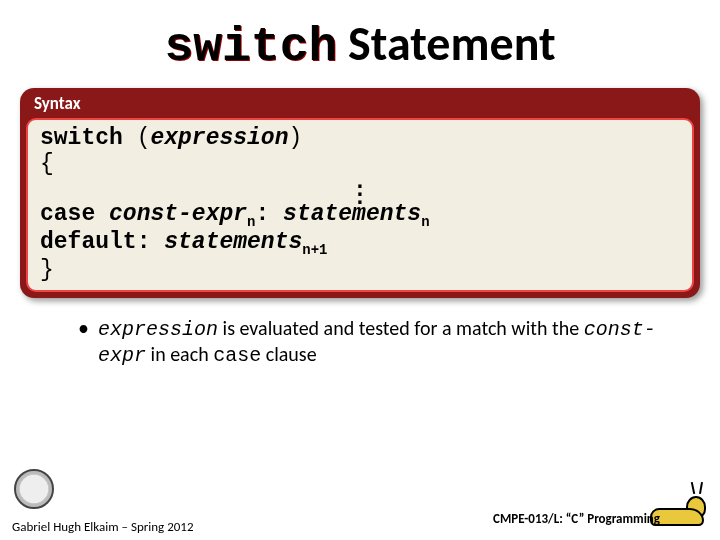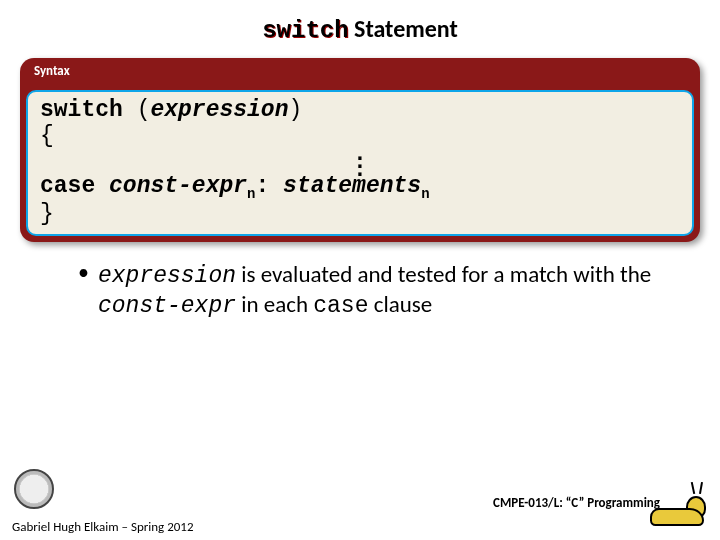--- a/index.html
+++ b/index.html
@@ -6,62 +6,62 @@
   body {
     width: 720px;
     height: 540px;
     background: #ffffff;
     font-family: Calibri, Arial, sans-serif;
     position: relative;
     overflow: hidden;
   }
   .title {
     text-align: center;
-    font-size: 24px;
+    font-size: 48px;
     font-weight: bold;
     color: #000;
     padding: 14px 0 8px 0;
   }
   .title .kw { font-family: "Courier New", monospace; }
   .title .kw .letter { text-shadow: 1px 1px 0 #900; }
   .syntax-box {
     margin: 6px 20px 0 20px;
     background: #8a1818;
     border-radius: 14px;
     box-shadow: 3px 3px 6px rgba(0,0,0,.4);
     overflow: hidden;
   }
   .syntax-label {
     color: #fff;
     font-weight: bold;
-    font-size: 13px;
-    padding: 5px 14px 12px 14px;
+    font-size: 17px;
+    padding: 5px 14px 4px 14px;
   }
   .code-panel {
     background: #f2eee2;
-    border: 2px solid #0ea5e9;
+    border: 2px solid #ef4444;
     border-radius: 10px;
     margin: 0 6px 6px 6px;
     padding: 6px 12px 6px 12px;
     font-family: "Courier New", monospace;
     font-size: 23px;
     line-height: 1.12;
     color: #000;
   }
   .code-panel .kw { font-weight: bold; }
   .code-panel .ital { font-style: italic; font-weight: bold; }
   .code-panel .sub { font-size: 14px; vertical-align: sub; font-weight: bold; }
   .dots-row {
     text-align: center;
     line-height: 0.35;
     font-weight: bold;
   }
   .bullets {
     margin: 18px 50px 0 78px;
-    font-size: 23px;
+    font-size: 20px;
     line-height: 1.22;
     color: #000;
   }
   .bullets li {
     list-style: none;
     position: relative;
     padding-left: 20px;
     margin-bottom: 4px;
   }
   .bullets li::before {
@@ -133,20 +133,21 @@
   <span> <span>Statement</span></span>
 </div>
 
 <div class="syntax-box">
   <div class="syntax-label">Syntax</div>
   <div class="code-panel">
     <div><span class="kw">switch</span><span> (</span><span class="ital">expression</span><span>)</span></div>
     <div>{</div>
     <div class="dots-row"><span>.</span><br><span>.</span><br><span>.</span></div>
     <div><span>   </span><span class="kw">case</span><span> </span><span class="ital">const-expr</span><span class="sub">n</span><span class="kw">:</span><span> </span><span class="ital">statements</span><span class="sub">n</span></div>
+    <div><span>   </span><span class="kw">default</span><span class="kw">:</span><span> </span><span class="ital">statements</span><span class="sub">n+1</span></div>
     <div>}</div>
   </div>
 </div>
 
 <ul class="bullets">
   <li>
     <span class="mono ital">expression</span><span> is evaluated and tested for a match with the </span><span class="mono ital">const-expr</span><span> in each </span><span class="mono">case</span><span> clause</span>
   </li>
 </ul>
 
@@ -158,14 +159,14 @@
     </div>
   </div>
   <div style="display:flex;flex-direction:column;align-items:flex-end;">
     <div class="slug">
       <div class="ant1"></div>
         <div class="ant2"></div>
       <div class="head"></div>
         <div class="body"></div>
     </div>
   </div>
-  <span class="footer-right" style="position:absolute;right:8px;bottom:20px;">CMPE-013/L: “C” Programming</span>
+  <span class="footer-right" style="position:absolute;right:8px;bottom:4px;">CMPE-013/L: “C” Programming</span>
 </div>
 
 </body></html>

